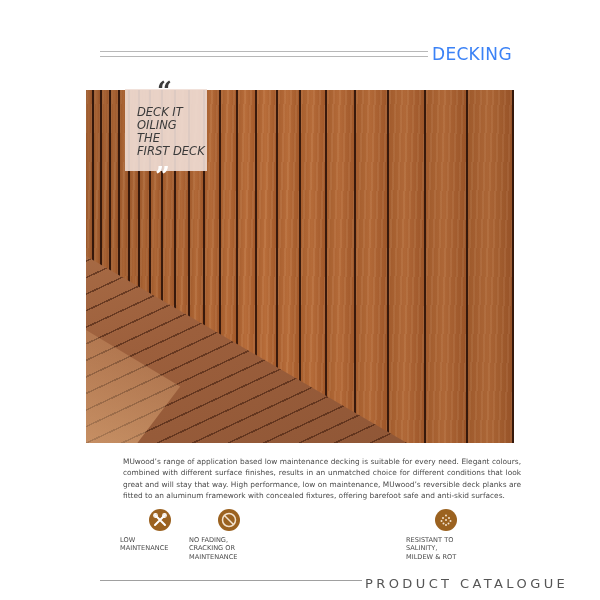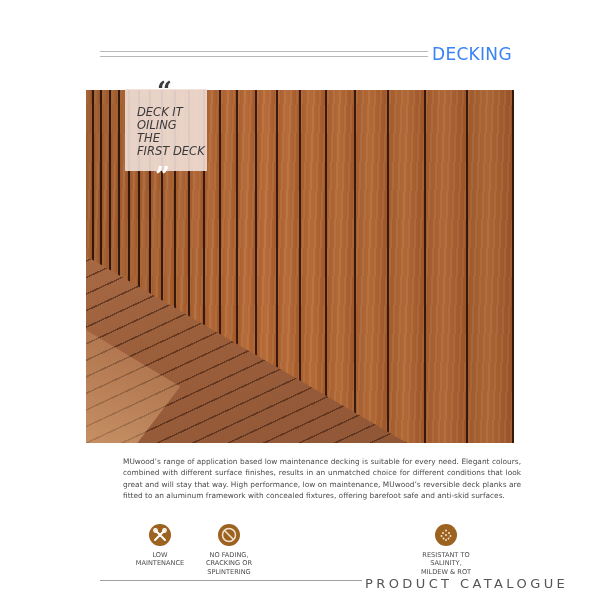--- a/index.html
+++ b/index.html
@@ -57,21 +57,21 @@
     }
     .quote-close {
       position:absolute; left:155px; top:163px; font-size:26px; line-height:26px; font-weight:bold;
       color:#ffffff; font-family:"DejaVu Serif", serif;
     }
     .paragraph {
       position:absolute; left:100px; top:456px; width:398px; font-size:7.4px; line-height:11.3px;
       color:#4a4a4a; text-align:justify; font-family:"DejaVu Sans", sans-serif;margin-left:23px;
     }
     .features { position:absolute; left:120px; top:509px; width:360px; height:60px; }
-    .feature { position:absolute; top:15px; width:80px; text-align:center; }
+    .feature { position:absolute; top:0; width:80px; }
     .feature .icon {
       width:22px; height:22px; border-radius:50%; background:#9b6220; margin:0 auto;
       display:flex; align-items:center; justify-content:center;
     }
     .feature .label {
       margin-top:5px; font-size:6.6px; line-height:8.3px; color:#4a4a4a;
       font-family:"DejaVu Sans", sans-serif; white-space:pre-line;
     }
     .footer-rule { position:absolute; left:100px; top:580px; width:262px; height:1px; background:#a0a0a0; }
     .footer-title {
@@ -143,21 +143,21 @@
   </div>
   <div class="feature" style="left:69px">
     <div class="icon">
       <svg width="16" height="16" viewBox="0 0 16 16">
           <circle cx="8" cy="8" r="6.5" fill="none" stroke="#f3e3cf" stroke-width="1.5"></circle>
           <line x1="3.5" y1="3.5" x2="12.5" y2="12.5" stroke="#f3e3cf" stroke-width="1.5"></line>
         </svg>
     </div>
     <div class="label">NO FADING,
 CRACKING OR
-SPLINTERING</div>
+MAINTENANCE</div>
   </div>
   <div class="feature" style="left:286px">
     <div class="icon">
       <svg width="14" height="14" viewBox="0 0 14 14" fill="#f3e3cf">
           <circle cx="7" cy="2.5" r="1"></circle>
           <circle cx="4" cy="5" r="1"></circle>
           <circle cx="10" cy="5" r="1"></circle>
           <circle cx="7" cy="7" r="1"></circle>
           <circle cx="2.5" cy="8" r="1"></circle>
           <circle cx="11.5" cy="8" r="1"></circle>

